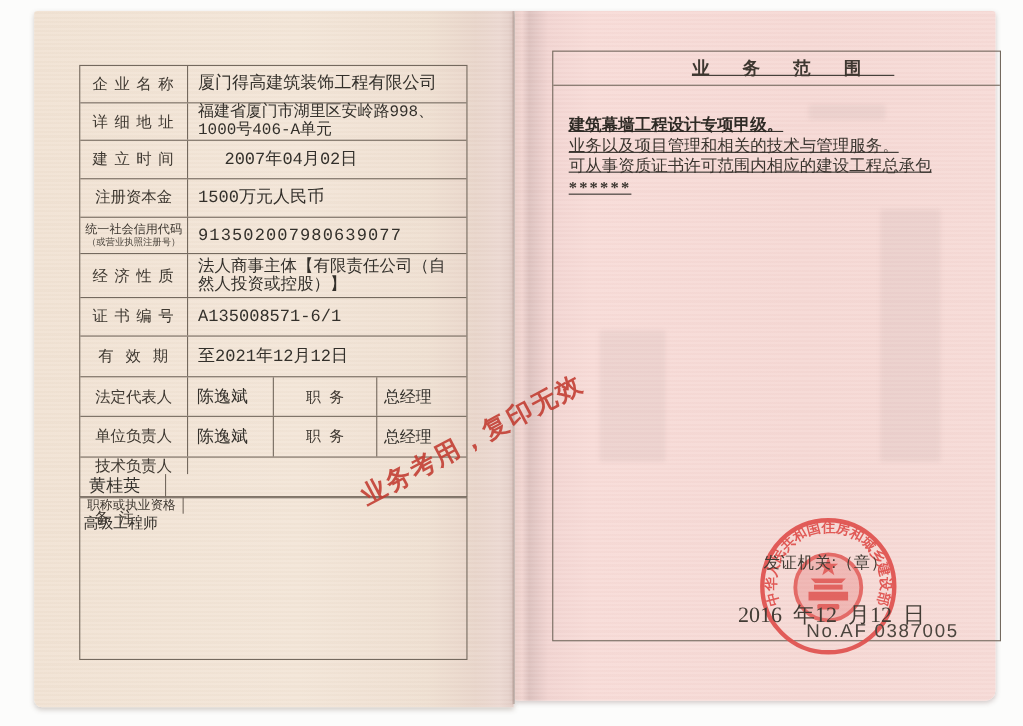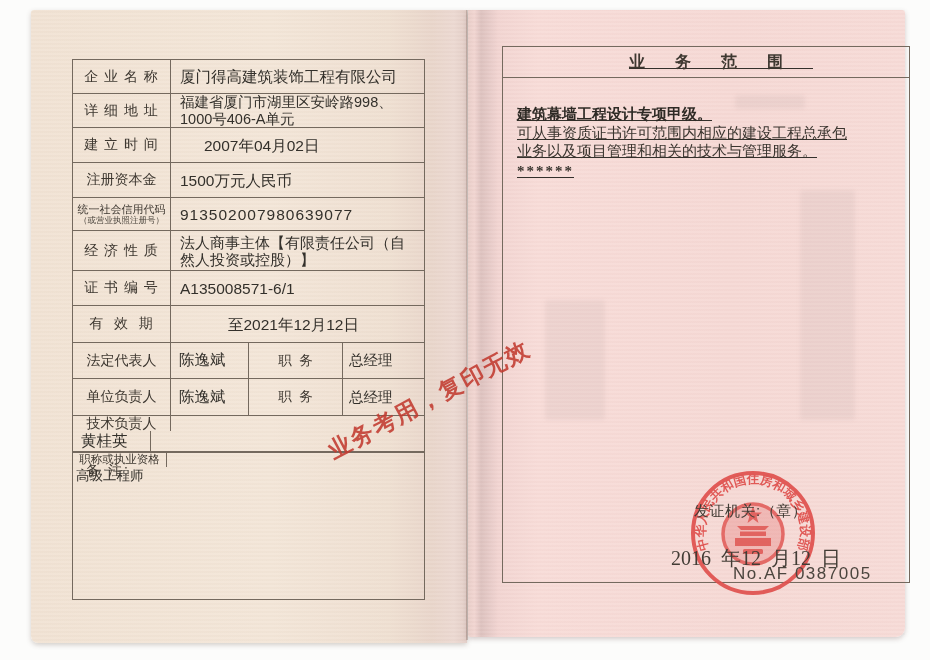--- a/index.html
+++ b/index.html
@@ -46,21 +46,21 @@
   .row:last-child{border-bottom:none;flex-direction:column;}
   .cell-label{
     width:98px;border-right:1px solid var(--bc);
     display:flex;flex-direction:column;align-items:center;justify-content:center;
     font-size:14px;color:var(--label-ink);letter-spacing:1px;text-align:center;line-height:1.1;
   }
   .cell-label .small-main{font-size:11px;letter-spacing:0;}
   .cell-label .sub{font-size:8.5px;letter-spacing:0;margin-top:1px;color:#4a443c;}
   .cell-value{
     flex:1;display:flex;align-items:center;padding:1px 5px 1px 9px;
-    font-family:Liberation Sans, sans-serif;font-size:15.5px;line-height:17px;
+    font-family:Liberation Mono, monospace;font-size:15.5px;line-height:17px;
     color:var(--ink);white-space:pre-line;
   }
   .cell-name{
     width:78px;border-right:1px solid var(--bc);display:flex;align-items:center;
     padding-left:8px;font-family:"Liberation Serif",serif;font-size:15.5px;color:var(--ink);
   }
   .cell-label2{
     width:94px;border-right:1px solid var(--bc);
     display:flex;align-items:center;justify-content:center;
     font-size:13.5px;color:var(--label-ink);text-align:center;
@@ -165,21 +165,21 @@
     <div class="cell-label">经 济 性 质</div>
     <div class="cell-value" style="font-size:15px;">法人商事主体【有限责任公司（自
 然人投资或控股）】</div>
   </div>
 
   <div class="row" style="height:35px;">
     <div class="cell-label">证 书 编 号</div>
     <div class="cell-value">A135008571-6/1</div>
   </div>
 
-  <div class="row" style="height:37px;gap:48px;">
+  <div class="row" style="height:37px;">
     <div class="cell-label" style="white-space:pre;">有  效  期</div>
     <div class="cell-value">至2021年12月12日</div>
   </div>
 
   <div class="row" style="height:36px;">
     <div class="cell-label" style="letter-spacing:0;">法定代表人</div>
     <div class="cell-name">陈逸斌</div>
     <div class="cell-label2" style="white-space:pre;">职  务</div>
     <div class="cell-value2">总经理</div>
   </div>
@@ -201,22 +201,22 @@
 </div>
 
 <div class="remark-box">
   <div class="remark-label">备 注:</div>
 </div>
 
 <div class="scope-box">
   <div class="scope-header">业务范围</div>
   <div class="scope-body">
     <div class="scope-title">建筑幕墙工程设计专项甲级。</div>
+    <div>业务以及项目管理和相关的技术与管理服务。</div>
     <div>可从事资质证书许可范围内相应的建设工程总承包</div>
-    <div>业务以及项目管理和相关的技术与管理服务。</div>
     <div class="scope-asterisks">******</div>
   </div>
 </div>
 
 <svg class="stamp" viewBox="0 0 130 130">
   <circle cx="65" cy="65" r="60" fill="none" stroke="#e0514e" stroke-width="4"></circle>
   <defs>
     <path id="ringPath" d="M 22.4 85.4 A 48 48 0 1 1 107.6 85.4"></path>
   </defs>
   <text font-size="12.5" fill="#df4f4c" font-weight="bold">

